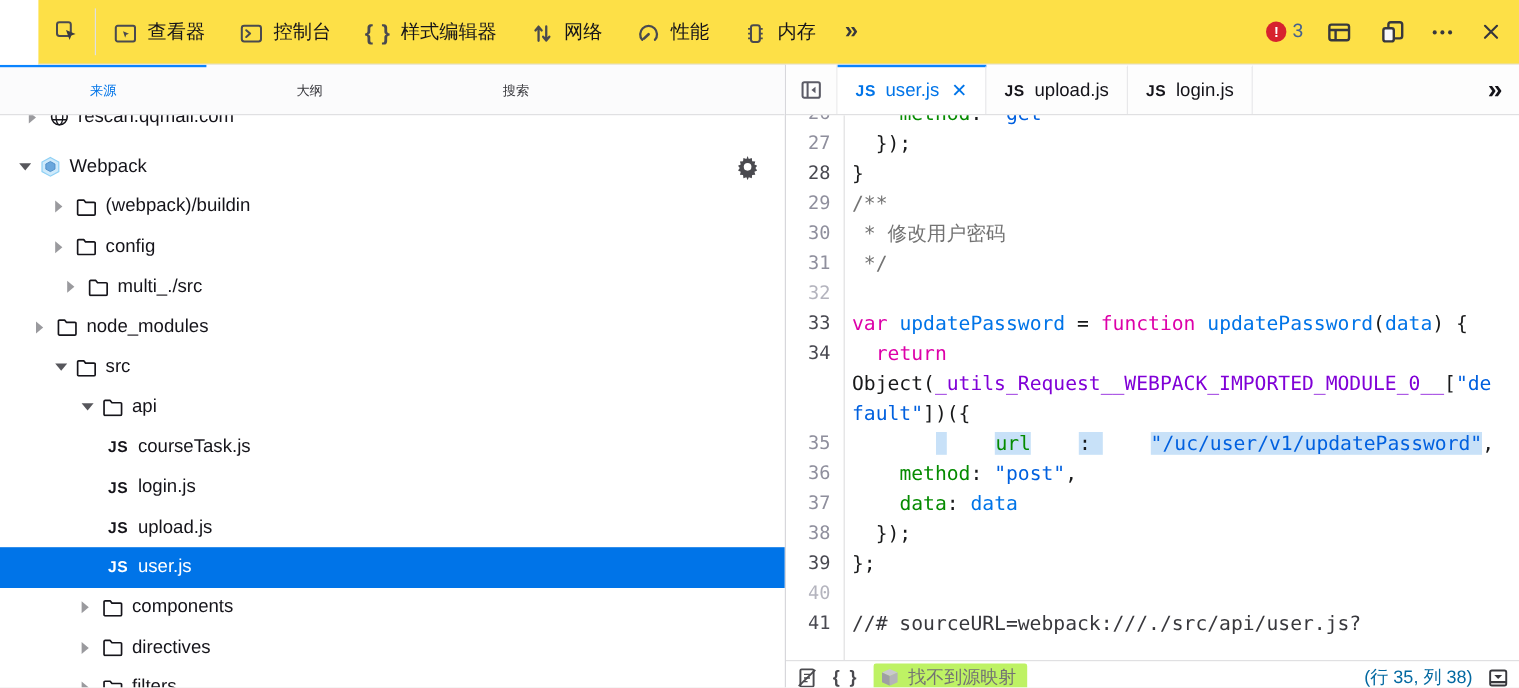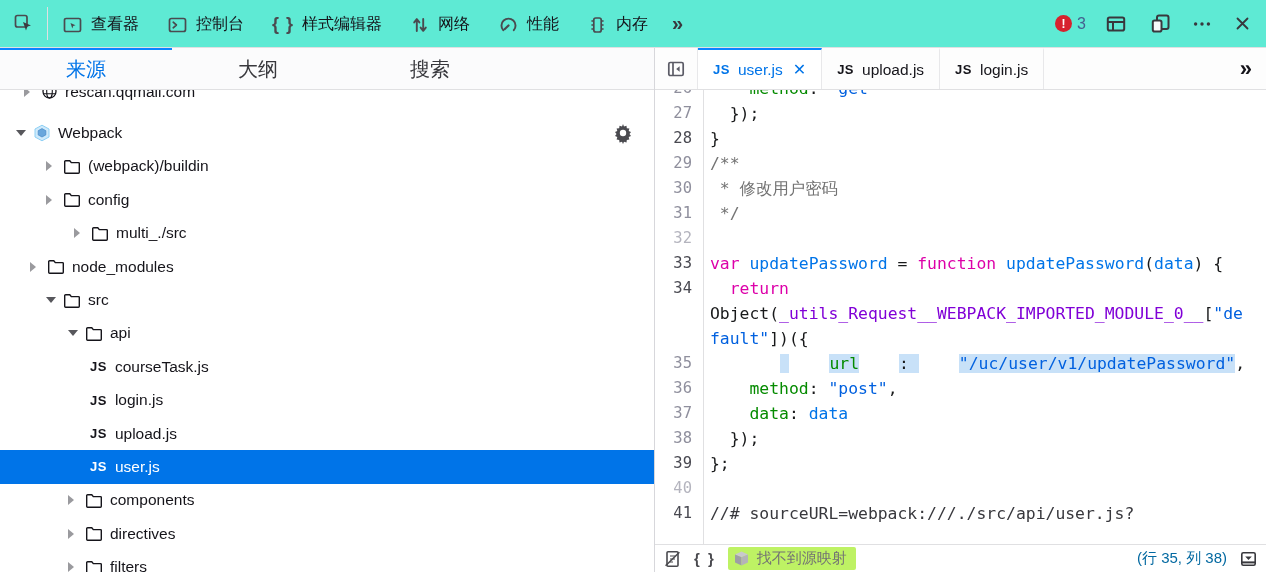--- a/index.html
+++ b/index.html
@@ -1,42 +1,42 @@
 <!DOCTYPE html>
 <html><head>
 <meta charset="utf-8">
 <style>
   html,body{margin:0;padding:0;background:#e8e8e8;}
   .app{width:1266px;height:573px;position:relative;overflow:hidden;background:#fff;
        font-family:"Liberation Sans","DejaVu Sans",sans-serif;color:#15141a;
        border:0;box-sizing:border-box;}
   
-  .toolbar{height:48px;display:flex;align-items:stretch;background:#5eead4;
-           border-bottom:1px solid #e0e0e2;box-sizing:border-box;}
+  .toolbar{height:54px;display:flex;align-items:stretch;background:#fde047;
+           border-bottom:1px solid #e0e0e2;box-sizing:border-box;margin-left:32px;}
   .tbtn{display:flex;align-items:center;padding:0 13px;}
   .tsep{width:1px;background:#e0e0e2;margin:7px 0;}
   .ttab{display:flex;align-items:center;gap:8px;padding:0 14px;font-size:16px;
         border-top:2px solid transparent;white-space:nowrap;}
   .ttab.active{color:#0074e8;border-top-color:#0a84ff;}
   .ttab.active svg *{stroke:#0074e8;}
   .icn{display:inline-flex;align-items:center;justify-content:center;}
   .icn svg{display:block;}
   .bracetxt{font-weight:700;font-size:18px;letter-spacing:1px;color:#4a4a4f;}
   .toolbar-right{margin-left:auto;display:flex;align-items:center;gap:2px;padding-right:4px;}
   .errbadge{display:flex;align-items:center;gap:5px;padding:0 8px;}
   .errdot{width:17px;height:17px;border-radius:50%;background:#d7222e;color:#fff;
           font-weight:700;font-size:12px;display:flex;align-items:center;justify-content:center;}
   .errcount{font-size:16px;color:#44618f;}
   .ovf{font-size:20px;font-weight:700;color:#38383d;display:flex;align-items:center;padding:0 10px;}
   
   .body{display:flex;height:524px;}
   .sidebar{width:655px;border-right:1px solid #d7d7db;box-sizing:border-box;
            display:flex;flex-direction:column;overflow:hidden;background:#fff;}
   .side-tabs{height:42px;border-bottom:1px solid #e0e0e2;box-sizing:border-box;
-             display:flex;background:#fbfbfc;font-size:20px;color:#38383d;flex:none;}
+             display:flex;background:#fbfbfc;font-size:11px;color:#38383d;flex:none;}
   .stab{width:172px;display:flex;align-items:center;justify-content:center;
         border-top:2px solid transparent;}
   .stab.active{color:#0074e8;border-top-color:#0a84ff;}
   .tree{flex:1;overflow:hidden;position:relative;font-size:15.5px;color:#15141a;}
   .tree-inner{margin-top:-15px;}
   .trow{height:33.4px;display:flex;align-items:center;box-sizing:border-box;}
   .trow.selected{background:#0074e8;color:#fff;}
   .arrbox{width:14px;flex:none;display:flex;align-items:center;}
   .arr{width:0;height:0;display:inline-block;}
   .arr.exp{border-left:5px solid transparent;border-right:5px solid transparent;border-top:6px solid #57575c;}
@@ -247,21 +247,21 @@
               <span class="arrbox">
                 <span class="arr col"></span>
               </span>
               <span class="icn ticon">
                 <svg width="18" height="15" viewBox="0 0 18 15">
                   <path d="M1.7 13.3 V2.6 a.9.9 0 0 1 .9-.9 h4.2 l1.5 1.9 h7.1 a.9.9 0 0 1 .9.9 v8.8 a.9.9 0 0 1 -.9.9 H2.6 a.9.9 0 0 1 -.9-.9 Z" stroke="currentColor" stroke-width="1.4" fill="none" stroke-linejoin="round"></path>
                 </svg>
               </span>
               <span>config</span>
             </div>
-            <div class="trow" style="padding-left: 74px;">
+            <div class="trow" style="padding-left: 56px;">
               <span class="arrbox">
                 <span class="arr col"></span>
               </span>
               <span class="icn ticon">
                 <svg width="18" height="15" viewBox="0 0 18 15">
                   <path d="M1.7 13.3 V2.6 a.9.9 0 0 1 .9-.9 h4.2 l1.5 1.9 h7.1 a.9.9 0 0 1 .9.9 v8.8 a.9.9 0 0 1 -.9.9 H2.6 a.9.9 0 0 1 -.9-.9 Z" stroke="currentColor" stroke-width="1.4" fill="none" stroke-linejoin="round"></path>
                 </svg>
               </span>
               <span>multi_./src</span>
             </div>

